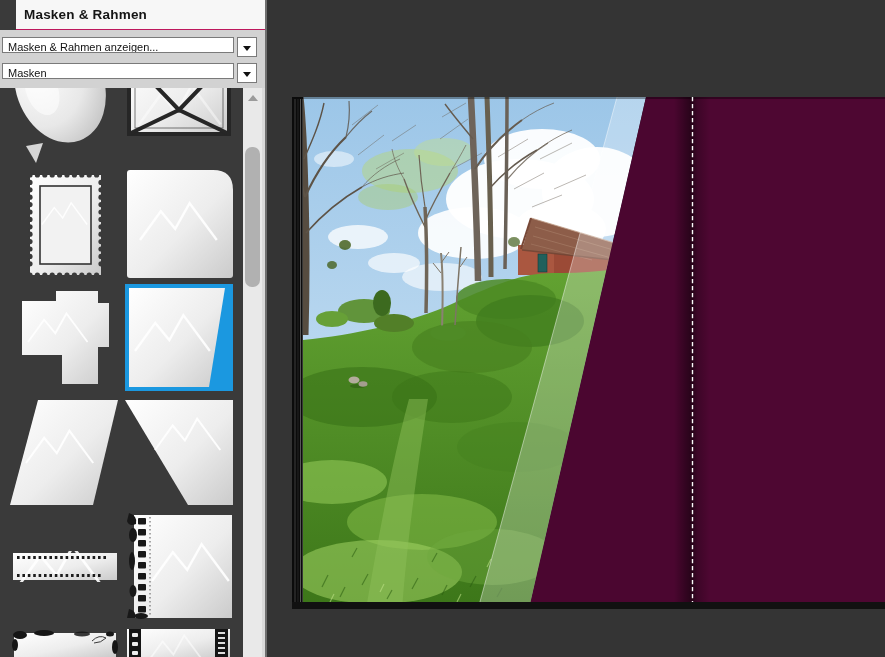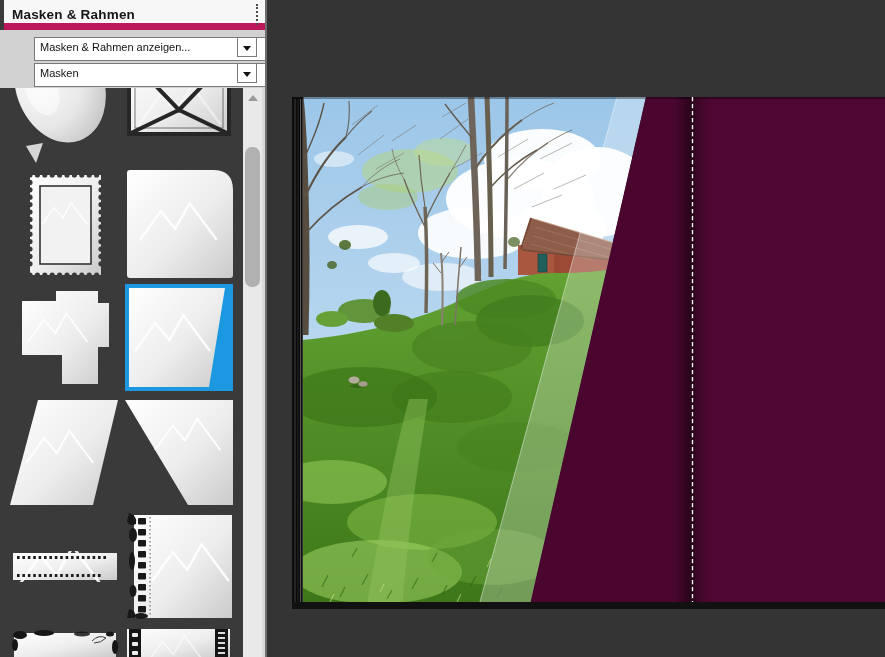--- a/index.html
+++ b/index.html
@@ -3,25 +3,25 @@
 <meta charset="utf-8">
 <style>
   html,body{margin:0;padding:0;}
   body{
     width:885px;height:657px;overflow:hidden;position:relative;
     background:var(--canvas_bg,#343434);
     font-family:"Liberation Sans",sans-serif;
   }
   
   .panel{position:absolute;left:0;top:0;width:267px;height:657px;background:var(--panel_bg,#3a3a3a);}
-  .panel-header{position:absolute;left:4px;top:0;width:261px;height:30px;background:var(--header_bg,#f7f7f7);border-bottom:7px solid #be185d;box-sizing:border-box;}
+  .panel-header{position:absolute;left:16px;top:0;width:261px;height:30px;background:var(--header_bg,#f7f7f7);border-bottom:1px solid #be185d;box-sizing:border-box;}
   .panel-title{position:absolute;left:8px;top:7px;font-size:13.5px;font-weight:bold;color:#151515;letter-spacing:.2px;}
   .grip{position:absolute;right:7px;top:4px;height:21px;width:0;border-left:2px dotted #4a4a4a;}
   .combo-strip{position:absolute;left:0;top:30px;width:267px;height:58px;background:var(--combo_strip_bg,#d2d2d2);}
-  .combo{position:absolute;left:2px;width:232px;height:24px;background:#fff;border:1px solid #7a7a7a;box-sizing:border-box;font-size:11px;color:#111;line-height:18px;padding-left:5px;white-space:nowrap;overflow:hidden;margin-left:32px;}
+  .combo{position:absolute;left:2px;width:232px;height:16px;background:#fff;border:1px solid #7a7a7a;box-sizing:border-box;font-size:11px;color:#111;line-height:18px;padding-left:5px;white-space:nowrap;overflow:hidden;}
   .combo-btn{position:absolute;left:237px;width:20px;height:20px;background:#fff;border:1px solid #7a7a7a;box-sizing:border-box;}
   .combo-btn .arr{position:absolute;left:5px;top:8px;width:0;height:0;border-left:4px solid transparent;border-right:4px solid transparent;border-top:5px solid #111;}
   .row1{top:7px;} .row2{top:33px;}
   .thumbs{position:absolute;left:0;top:88px;width:243px;height:569px;background:var(--panel_bg,#3a3a3a);overflow:hidden;}
   .thumb{position:absolute;}
   .thumb svg{display:block;}
   
   .sb-track{position:absolute;left:243px;top:88px;width:19px;height:569px;background:var(--scrollbar_track,#e9e9e9);}
   .sb-up{position:absolute;left:248px;top:95px;width:0;height:0;border-left:5px solid transparent;border-right:5px solid transparent;border-bottom:6px solid #9b9b9b;}
   .sb-thumb{position:absolute;left:245px;top:147px;width:15px;height:140px;border-radius:7px;background:var(--scrollbar_thumb,#b1b1b1);}

